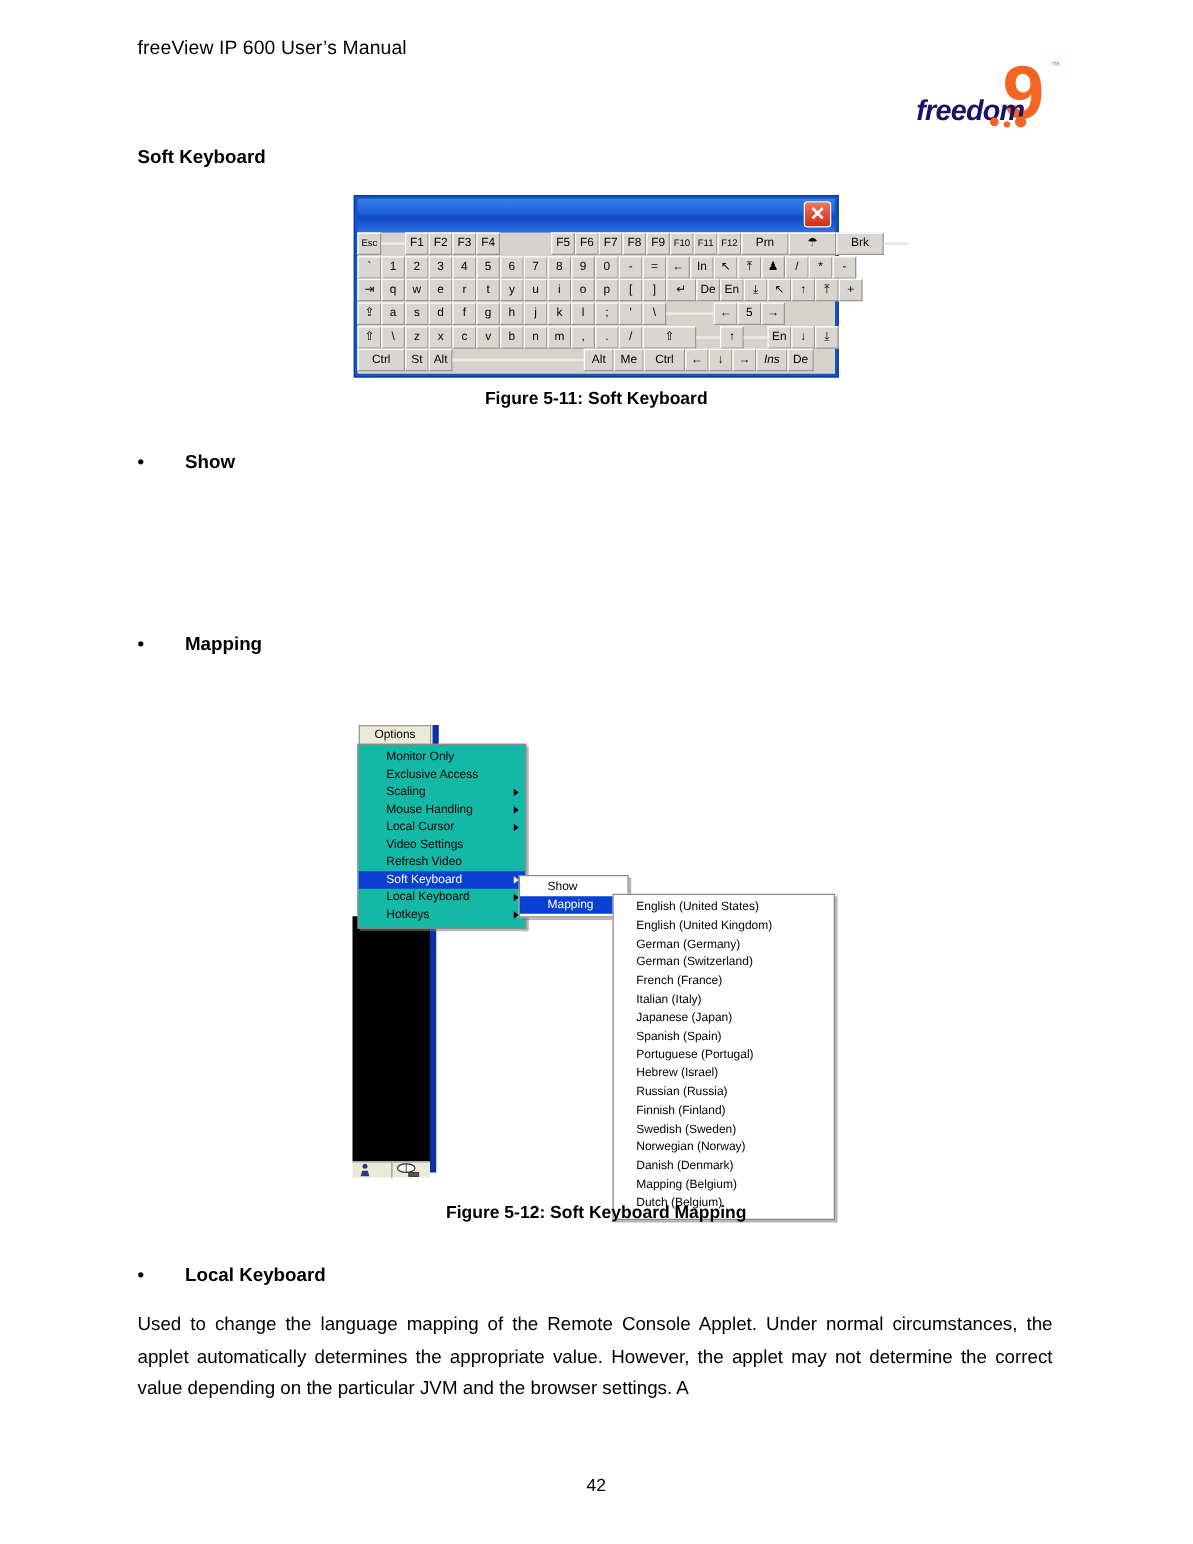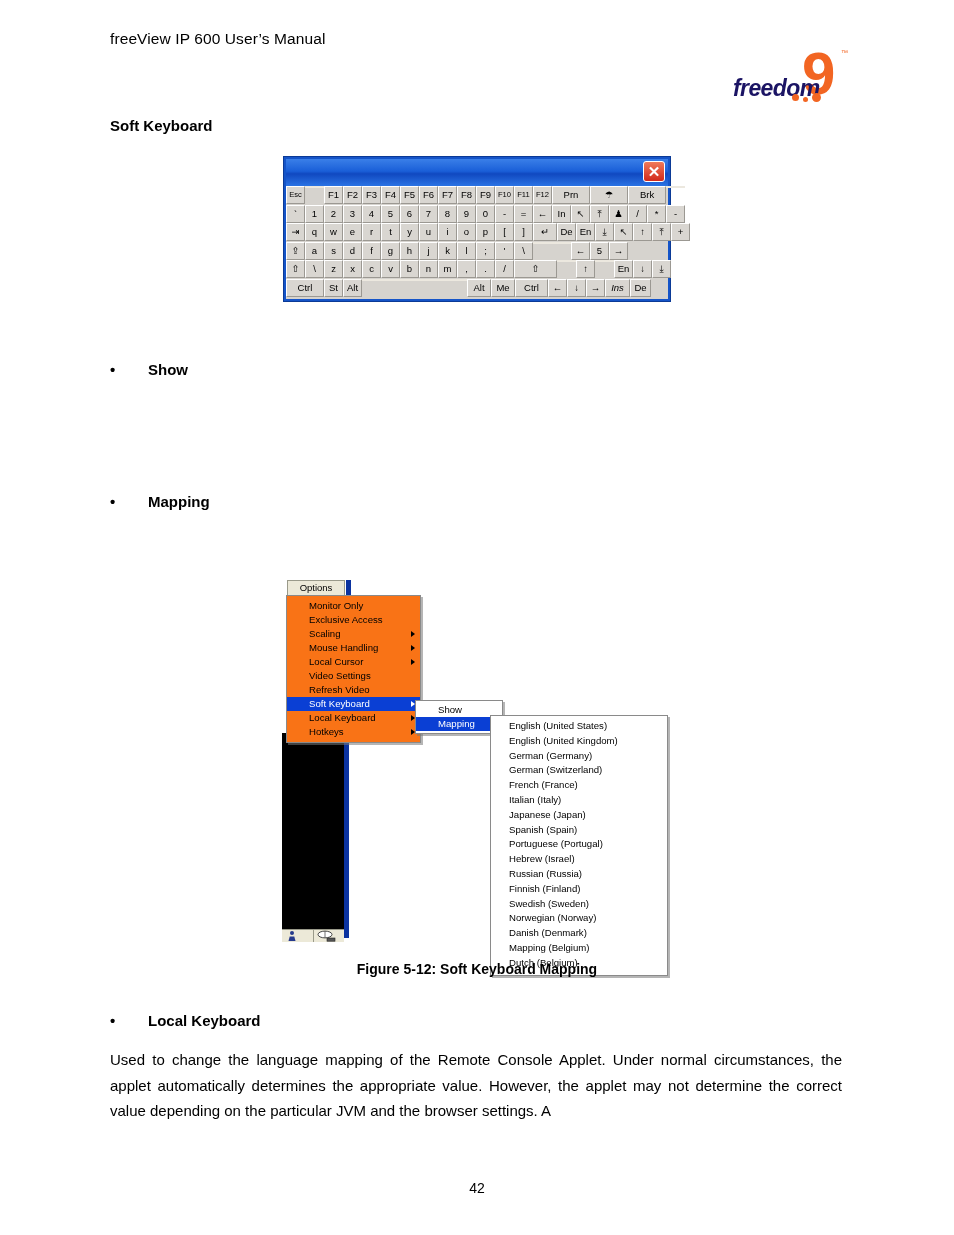--- a/index.html
+++ b/index.html
@@ -152,21 +152,21 @@
   }
   .kbd-body {
     background: #d6d3ce;
     padding: 0;
     position: relative;
     height: 113px;
   }
   .krow {
     display: flex;
     height: 18.6px;
-    align-items: flex-start;
+    align-items: center;
   }
   .key {
     background: #d9d6d1;
     border: 1px solid #ffffff;
     border-right-color: #9b9892;
     border-bottom-color: #9b9892;
     box-sizing: border-box;
     font-size: 9.5px;
     font-family: "Liberation Sans", sans-serif;
     line-height: 16px;
@@ -229,21 +229,21 @@
   }
   .status-cell {
     flex: 1;
     border-right: 1px solid #9a9a8a;
     position: relative;
   }
   .menu-main {
     position: absolute;
     left: 4px; top: 17px;
     width: 135px;
-    background: #f97316;
+    background: #14b8a6;
     border: 1px solid #8a8a8a;
     box-shadow: 2px 2px 0 rgba(120,120,120,0.55);
     padding: 3px 0;
     box-sizing: border-box;
   }
   .menu-sub1 {
     position: absolute;
     left: 133px; top: 122px;
     width: 88px;
     background: #ffffff;
@@ -312,21 +312,21 @@
       <div class="kbd-close">✕</div>
     </div>
     <div class="kbd-body" id="kbd-body">
         <div class="krow">
           <div class="key sm" style="width: 19px; flex: 0 0 19px;">Esc</div>
           <div class="key blank" style="width: 19px; flex: 0 0 19px;"></div>
           <div class="key" style="width: 19px; flex: 0 0 19px;">F1</div>
           <div class="key" style="width: 19px; flex: 0 0 19px;">F2</div>
           <div class="key" style="width: 19px; flex: 0 0 19px;">F3</div>
           <div class="key" style="width: 19px; flex: 0 0 19px;">F4</div>
-          <div class="key" style="width: 19px; flex: 0 0 19px;">F5</div>
+          <div class="key" style="width: 19px; flex: 0 0 19px; margin-left: 41px;">F5</div>
           <div class="key" style="width: 19px; flex: 0 0 19px;">F6</div>
           <div class="key" style="width: 19px; flex: 0 0 19px;">F7</div>
           <div class="key" style="width: 19px; flex: 0 0 19px;">F8</div>
           <div class="key" style="width: 19px; flex: 0 0 19px;">F9</div>
           <div class="key sm" style="width: 19px; flex: 0 0 19px;">F10</div>
           <div class="key sm" style="width: 19px; flex: 0 0 19px;">F11</div>
           <div class="key sm" style="width: 19px; flex: 0 0 19px;">F12</div>
           <div class="key" style="width: 38px; flex: 0 0 38px;">Prn</div>
           <div class="key" style="width: 38px; flex: 0 0 38px;">☂</div>
           <div class="key" style="width: 38px; flex: 0 0 38px;">Brk</div>
@@ -427,26 +427,27 @@
           <div class="key" style="width: 24px; flex: 0 0 24px;">Me</div>
           <div class="key" style="width: 33px; flex: 0 0 33px;">Ctrl</div>
           <div class="key" style="width: 19px; flex: 0 0 19px;">←</div>
           <div class="key" style="width: 19px; flex: 0 0 19px;">↓</div>
           <div class="key" style="width: 19px; flex: 0 0 19px;">→</div>
           <div class="key" style="width: 25px; flex: 0 0 25px; font-style: italic;">Ins</div>
           <div class="key" style="width: 21px; flex: 0 0 21px;">De</div>
         </div>
       </div>
   </div>
+  <div class="fig-caption" style="top:310px">Figure 5-11: Soft Keyboard</div>
 
   <div class="bullet-item" style="top:361px">
     <span class="bdot">•</span><span>Show</span>
   </div>
 
-  <div class="bullet-item" style="top:493px">
+  <div class="bullet-item" style="top:507px">
     <span class="bdot">•</span><span>Mapping</span>
   </div>
 
   <div class="menu-fig">
 
     <div class="black-panel"></div>
     <div class="blue-strip"></div>
 
     <div class="status-bar">
       <div class="status-cell">

